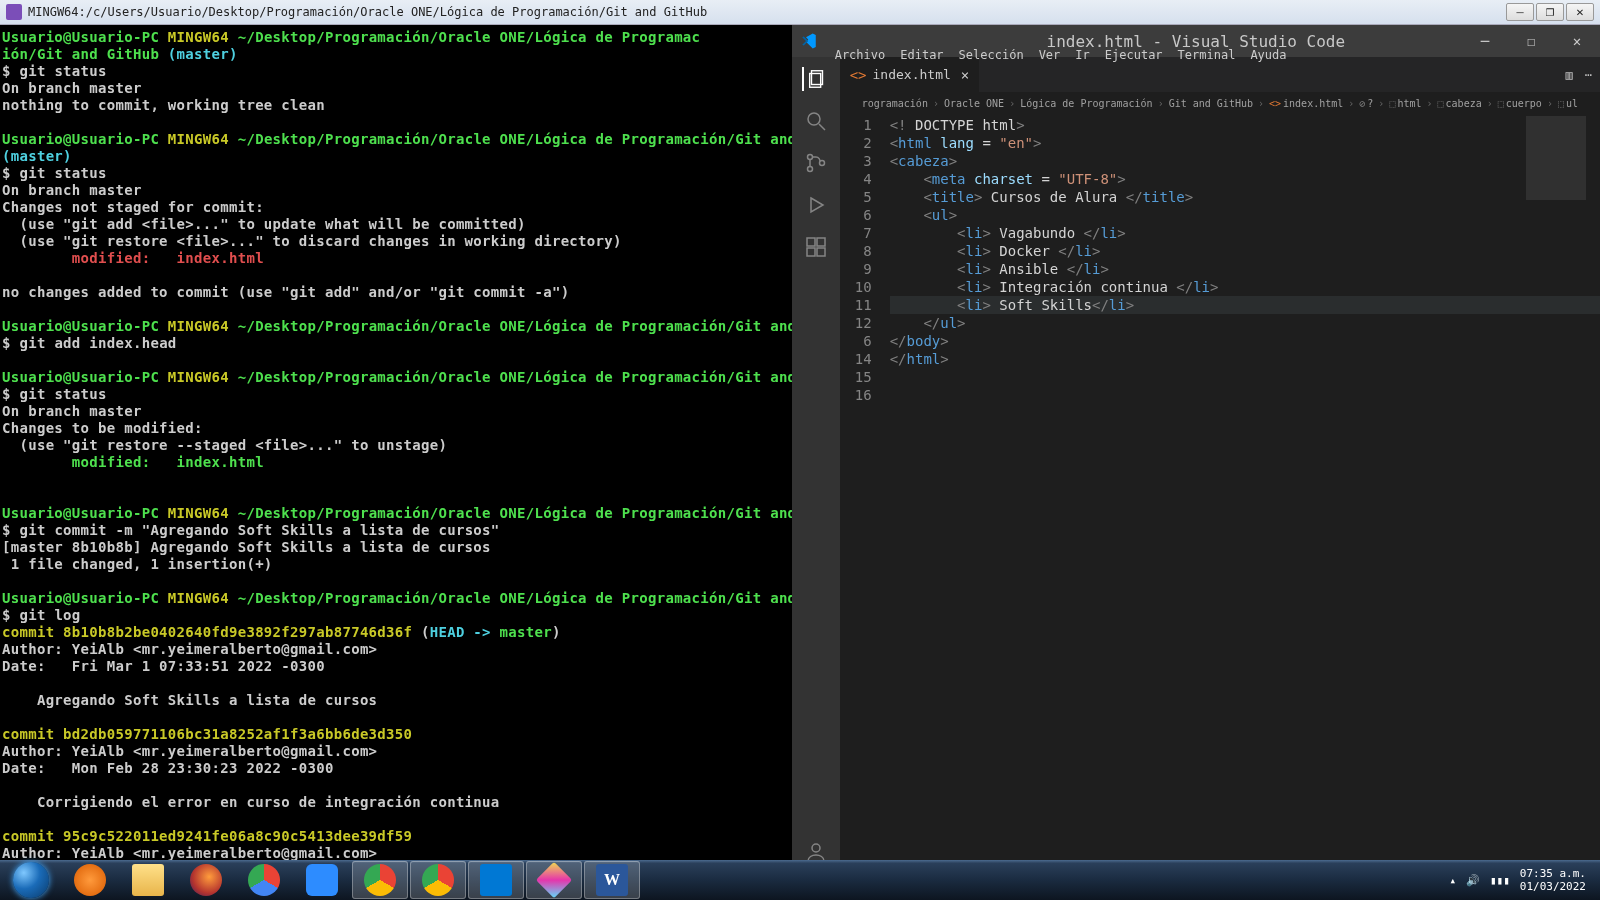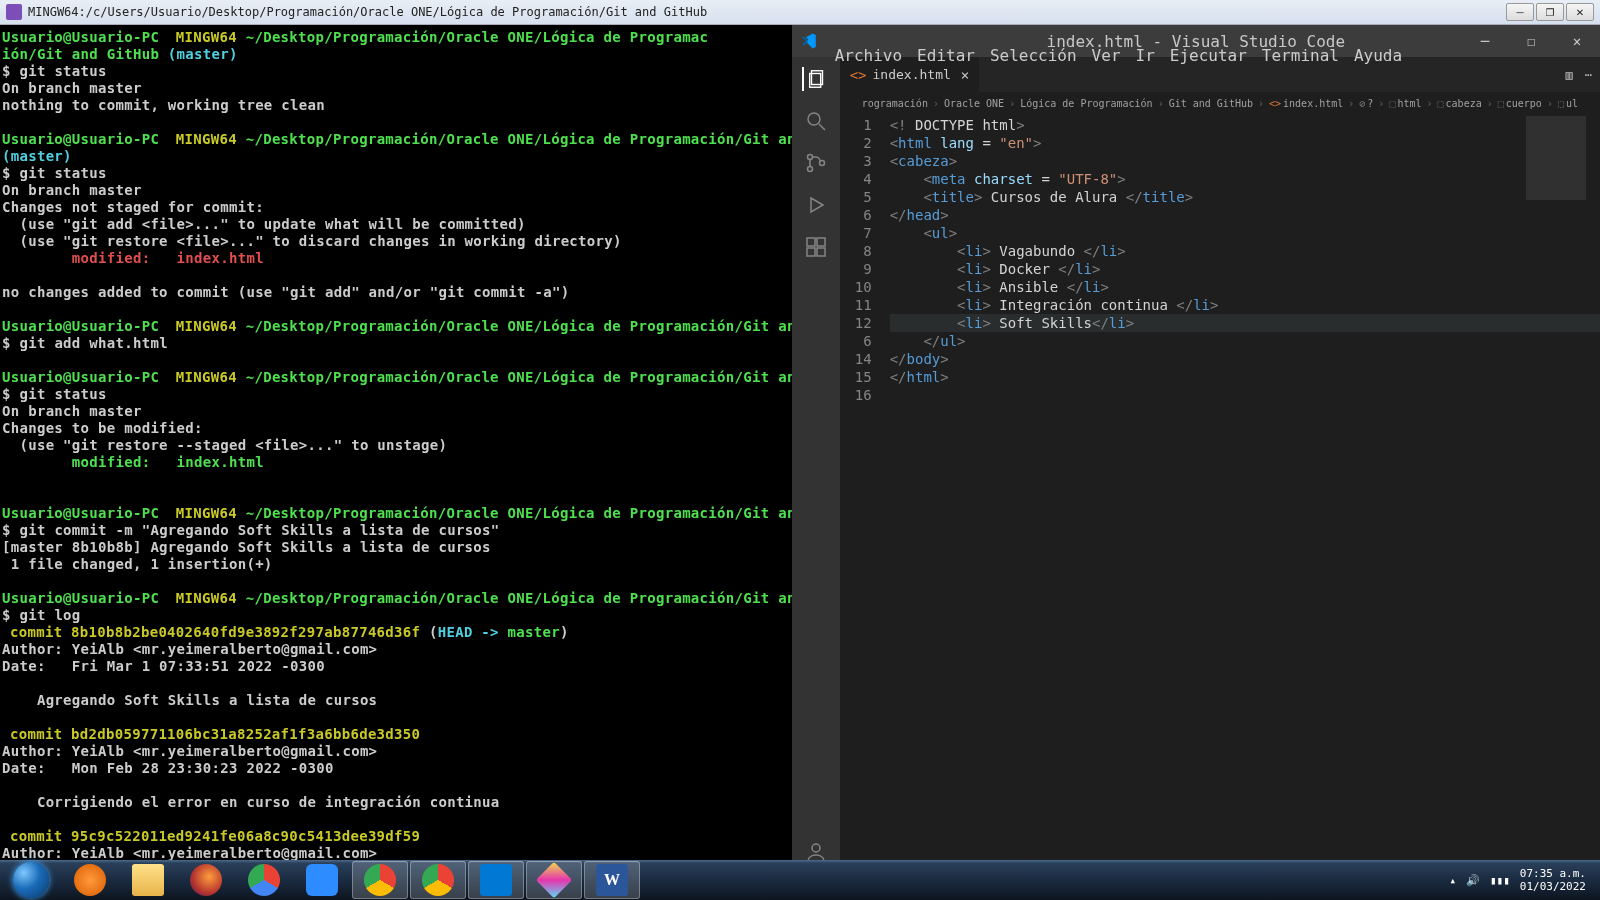--- a/index.html
+++ b/index.html
@@ -10,31 +10,31 @@
 .titlebar .icon { width:16px; height:16px; background:#7b4eb8; margin-right:6px; border-radius:2px; }
 .title-text { flex:1; }
 .winbtns { display:flex; gap:2px; }
 .winbtn { width:28px; height:18px; background:linear-gradient(#f5f5f5,#ddd); border:1px solid #999; border-radius:2px; font-size:10px; display:flex; align-items:center; justify-content:center; font-family:sans-serif; cursor:default; }
 
 .desktop { display:flex; height:851px; }
 
 
 .term { width:880px; background:#000; color:#ccc; font-size:14px; line-height:17px; padding:4px 0 0 2px; white-space:pre; overflow:hidden; font-weight:bold; letter-spacing:0.3px; }
 .grn { color:#4ee04e; }
-.yel { color:#c9c927;margin-left:8px; }
+.yel { color:#c9c927; }
 .cyn { color:#4ed0e0; }
 .red { color:#e04e4e; }
 .wht { color:#cccccc; }
 
 
 .vscode { flex:1; background:#252526; display:flex; flex-direction:column; font-family:"Segoe UI",sans-serif; font-size:12px; color:#ccc; }
 .vsc-title { height:32px; background:#3c3c3c; display:flex; align-items:center; position:relative; }
 .vsc-logo { width:35px; display:flex; align-items:center; justify-content:center; }
 .vsc-menu { display:flex; gap:3px; padding-left:2px; }
-.vsc-menu span { padding:4px 6px; font-size:16px; color:#ccc;margin-top:28px; }
+.vsc-menu span { padding:4px 6px; font-size:12px; color:#ccc;margin-top:28px; }
 .vsc-apptitle { position:absolute; left:50%; transform:translateX(-50%); font-size:16px; color:#c8c8c8; }
 .vsc-winbtns { margin-left:auto; display:flex; }
 .vsc-winbtn { width:46px; height:32px; display:flex; align-items:center; justify-content:center; color:#ccc; font-size:14px; }
 
 .vsc-body { flex:1; display:flex; }
 .activitybar { width:48px; background:#333333; display:flex; flex-direction:column; align-items:center; padding-top:10px; gap:18px; }
 .act-icon { width:24px; height:24px; color:#858585; display:flex; align-items:center; justify-content:center; }
 .act-icon.active { color:#fff; border-left:2px solid #fff; margin-left:-2px; padding-left:2px; width:26px; }
 .act-icon svg { width:24px; height:24px; }
 .act-spacer { flex:1; }
@@ -101,21 +101,21 @@
 <span class="wht">$ </span><span class="wht">git status</span>
 <span class="wht">On branch master</span>
 <span class="wht">Changes not staged for commit:</span>
 <span class="wht">  (use "git add &lt;file&gt;..." to update what will be committed)</span>
 <span class="wht">  (use "git restore &lt;file&gt;..." to discard changes in working directory)</span>
 <span class="red">        modified:   index.html</span>
 
 <span class="wht">no changes added to commit (use "git add" and/or "git commit -a")</span>
 
 <span class="grn">Usuario@Usuario-PC</span> <span class="yel">MINGW64</span> <span class="grn">~/Desktop/Programación/Oracle ONE/Lógica de Programación/Git and GitHub</span> 
-<span class="wht">$ </span><span class="wht">git add what.html</span>
+<span class="wht">$ </span><span class="wht">git add index.head</span>
 
 <span class="grn">Usuario@Usuario-PC</span> <span class="yel">MINGW64</span> <span class="grn">~/Desktop/Programación/Oracle ONE/Lógica de Programación/Git and GitHub</span> 
 <span class="wht">$ </span><span class="wht">git status</span>
 <span class="wht">On branch master</span>
 <span class="wht">Changes to be modified:</span>
 <span class="wht">  (use "git restore --staged &lt;file&gt;..." to unstage)</span>
 <span class="grn">        modified:   index.html</span>
 
 
 <span class="grn">Usuario@Usuario-PC</span> <span class="yel">MINGW64</span> <span class="grn">~/Desktop/Programación/Oracle ONE/Lógica de Programación/Git and GitHub</span> 
@@ -271,21 +271,20 @@
               <div>14</div>
               <div>15</div>
               <div>16</div>
           </div>
           <div class="code-lines">
 <div><span class="tag-b">&lt;!</span><span class="tag-n"> </span><span class="txt">DOCTYPE html</span><span class="tag-b">&gt;</span></div>
 <div><span class="tag-b">&lt;</span><span class="tag-n">html</span> <span class="attr">lang</span><span class="txt"> = </span><span class="str">"en"</span><span class="tag-b">&gt;</span></div>
 <div><span class="tag-b">&lt;</span><span class="tag-n">cabeza</span><span class="tag-b">&gt;</span></div>
 <div>    <span class="tag-b">&lt;</span><span class="tag-n">meta</span> <span class="attr">charset</span><span class="txt"> = </span><span class="str">"UTF-8"</span><span class="tag-b">&gt;</span></div>
 <div>    <span class="tag-b">&lt;</span><span class="tag-n">title</span><span class="tag-b">&gt;</span><span class="txt"> </span><span class="txt">Cursos de Alura</span><span class="txt"> </span><span class="tag-b">&lt;/</span><span class="tag-n">title</span><span class="tag-b">&gt;</span></div>
-<div><span class="tag-b">&lt;/</span><span class="tag-n">head</span><span class="tag-b">&gt;</span></div>
 <div>    <span class="tag-b">&lt;</span><span class="tag-n">ul</span><span class="tag-b">&gt;</span></div>
 <div>        <span class="tag-b">&lt;</span><span class="tag-n">li</span><span class="tag-b">&gt;</span><span class="txt"> </span><span class="txt">Vagabundo</span><span class="txt"> </span><span class="tag-b">&lt;/</span><span class="tag-n">li</span><span class="tag-b">&gt;</span></div>
 <div>        <span class="tag-b">&lt;</span><span class="tag-n">li</span><span class="tag-b">&gt;</span><span class="txt"> </span><span class="txt">Docker</span><span class="txt"> </span><span class="tag-b">&lt;/</span><span class="tag-n">li</span><span class="tag-b">&gt;</span></div>
 <div>        <span class="tag-b">&lt;</span><span class="tag-n">li</span><span class="tag-b">&gt;</span><span class="txt"> </span><span class="txt">Ansible</span><span class="txt"> </span><span class="tag-b">&lt;/</span><span class="tag-n">li</span><span class="tag-b">&gt;</span></div>
 <div>        <span class="tag-b">&lt;</span><span class="tag-n">li</span><span class="tag-b">&gt;</span><span class="txt"> </span><span class="txt">Integración continua</span><span class="txt"> </span><span class="tag-b">&lt;/</span><span class="tag-n">li</span><span class="tag-b">&gt;</span></div>
 <div class="line-hl">        <span class="tag-b">&lt;</span><span class="tag-n">li</span><span class="tag-b">&gt;</span><span class="txt"> </span><span class="txt">Soft Skills</span><span class="tag-b">&lt;/</span><span class="tag-n">li</span><span class="tag-b">&gt;</span></div>
 <div>    <span class="tag-b">&lt;/</span><span class="tag-n">ul</span><span class="tag-b">&gt;</span></div>
 <div><span class="tag-b">&lt;/</span><span class="tag-n">body</span><span class="tag-b">&gt;</span></div>
 <div><span class="tag-b">&lt;/</span><span class="tag-n">html</span><span class="tag-b">&gt;</span></div>
           </div>

